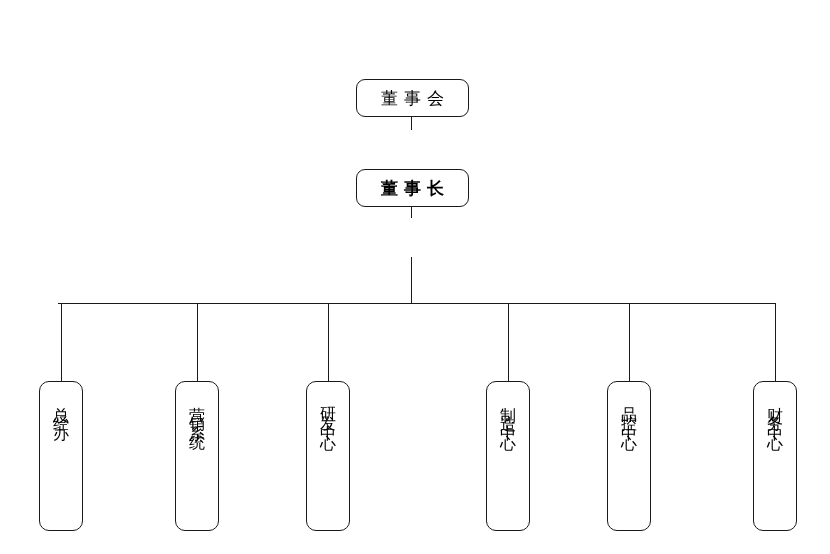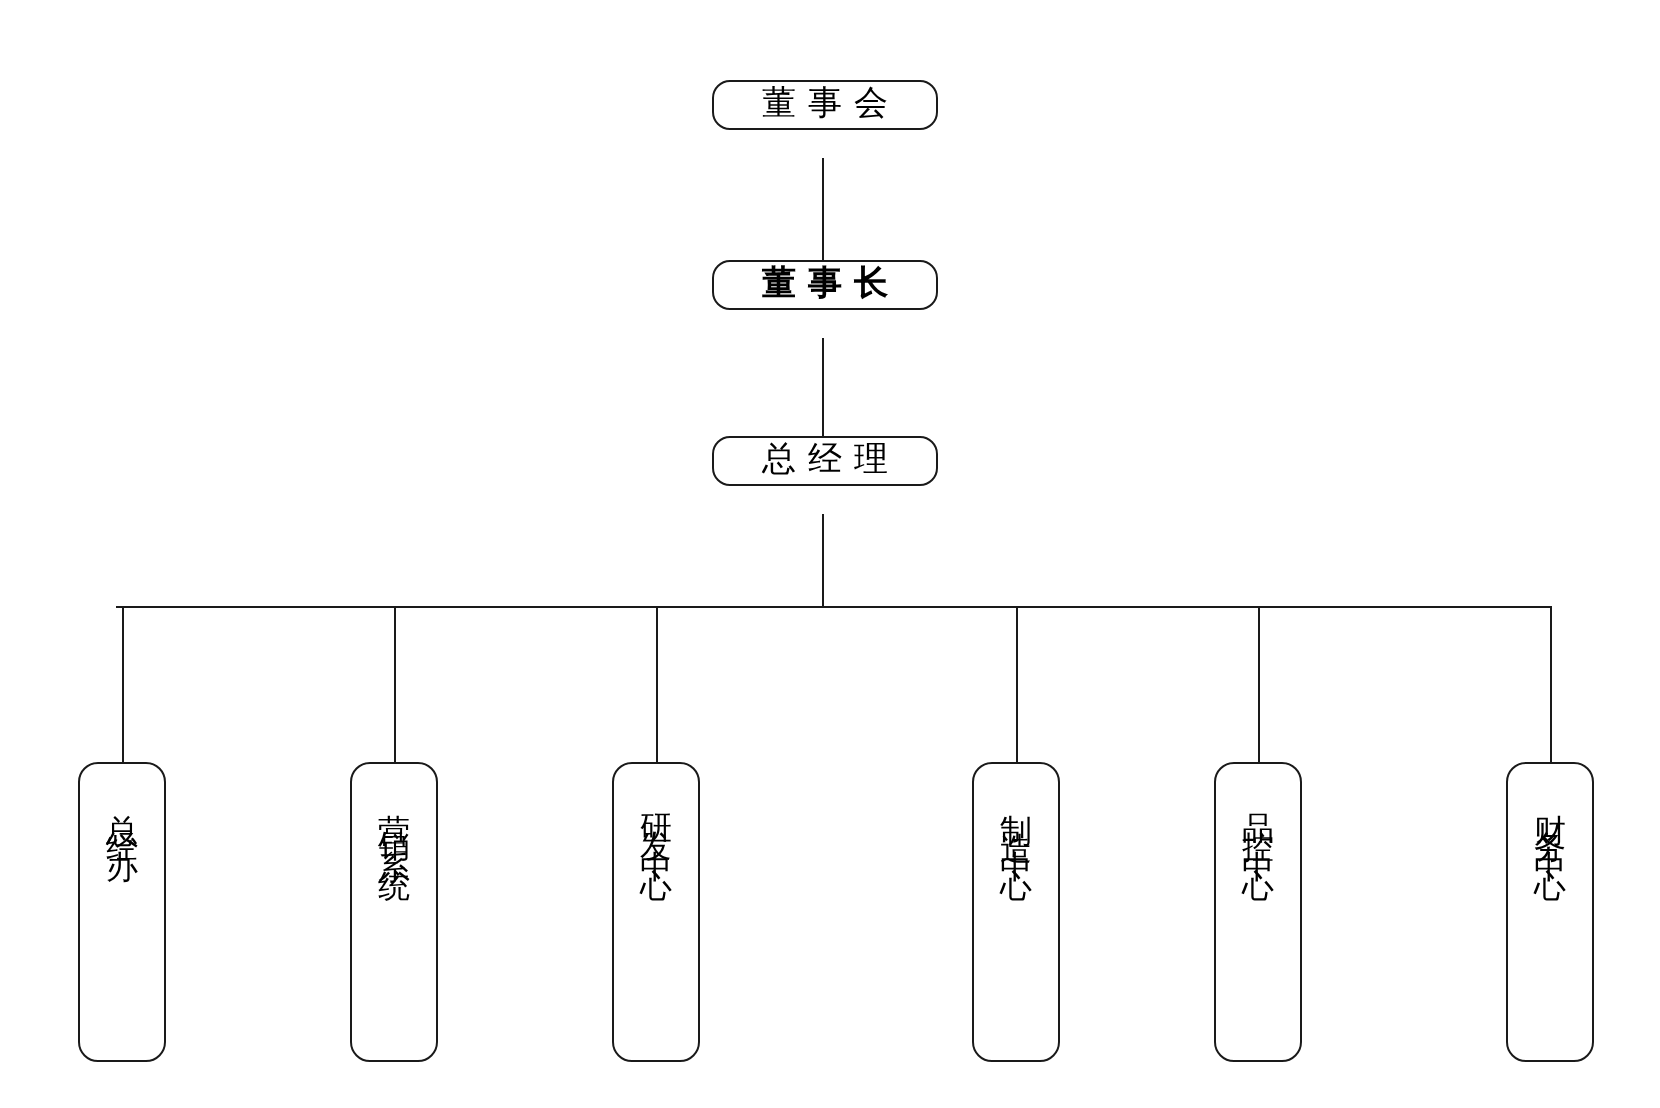--- a/index.html
+++ b/index.html
@@ -25,21 +25,22 @@
     background: #ffffff;
     border: 1px solid #1a1a1a;
     border-radius: 9px;
     display: flex;
     align-items: center;
     justify-content: center;
     z-index: 3;
   }
   .node-top {
     width: 113px;
-    height: 25px;
+    height: 38px;
+    margin-top: 39px;
   }
   .node-top .node-label {
     font-size: 17px;
     line-height: 1;
     letter-spacing: 6px;
     text-indent: 6px;
     color: #000000;
     white-space: nowrap;
   }
   .node-unit {
@@ -86,23 +87,20 @@
   <div class="conn conn-v" style="left:775px; top:303px; height:78px;"></div>
 
   <div class="node node-top" style="left:356px; top:40px;">
     <span class="node-label">董事会</span>
   </div>
 
   <div class="node node-top" style="left:356px; top:130px;font-weight:bold;">
     <span class="node-label">董事长</span>
   </div>
 
-  <div class="node node-top" style="left:356px; top:218px;">
-    <span class="node-label">总经理</span>
-  </div>
 
   <div class="node node-unit" style="left:39px; top:381px;">
     <span class="node-label">总经办</span>
   </div>
 
   <div class="node node-unit" style="left:175px; top:381px;">
     <span class="node-label">营销系统</span>
   </div>
 
   <div class="node node-unit" style="left:306px; top:381px;">

